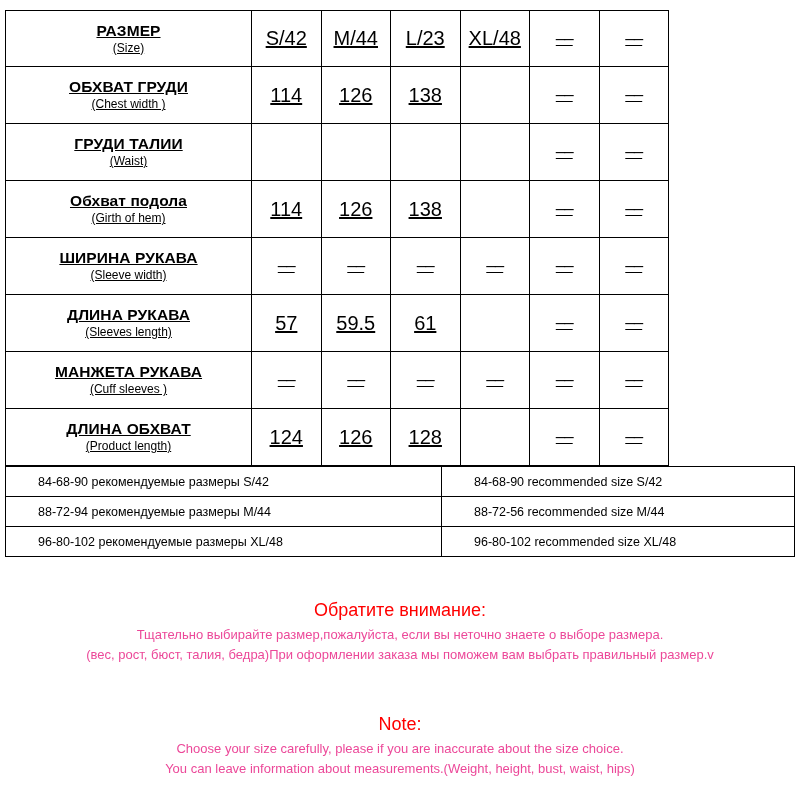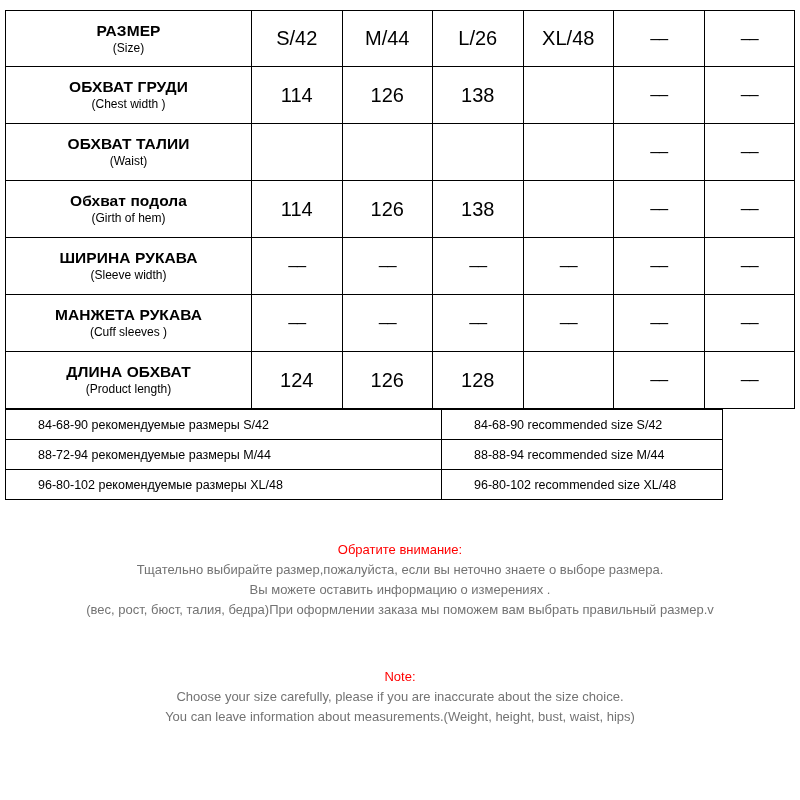--- a/index.html
+++ b/index.html
@@ -17,23 +17,24 @@
   .page {
     width: 800px;
     height: 800px;
     position: relative;
     box-sizing: border-box;
   }
 
   
   table.size-table {
     border-collapse: collapse;
-    width: 790px;
+    width: 664px;
     margin: 10px 0 0 5px;
     table-layout: fixed;
+    text-decoration: underline;
   }
   table.size-table td {
     border: 1px solid #000000;
     text-align: center;
     vertical-align: middle;
     padding: 0;
   }
   table.size-table tr { height: 57px; }
   table.size-table tr:first-child { height: 56px; }
 
@@ -56,21 +57,21 @@
     font-weight: normal;
   }
   td.valcell.dash {
     font-size: 17px;
     letter-spacing: -1px;
   }
 
   
   table.rec-table {
     border-collapse: collapse;
-    width: 718px;
+    width: 790px;
     margin: 0 0 6px 5px;
     table-layout: fixed;
   }
   table.rec-table td {
     border: 1px solid #000000;
     font-size: 12.5px;
     padding: 5px 8px 5px 32px;
     height: 19px;
     vertical-align: middle;
     white-space: nowrap;
@@ -79,66 +80,66 @@
   table.rec-table td.left-col { width: 395px; }
 
   
   .notes {
     margin-top: 14px;
     text-align: center;
     line-height: 1.55;
   }
   .note-heading {
     color: #ff0000;
-    font-size: 13px;
+    font-size: 18px;
     font-weight: normal;
     margin-top: 40px;
   }
   .note-line {
     font-size: 13px;
-    color: #737373;
+    color: #ec4899;
   }
   .note-gap { height: 6px; }
 </style>
 </head>
 <body>
 
 <div class="page">
 
   <table class="size-table">
     <tbody>
       <tr>
         <td class="rowhead">
           <div class="rh-ru">РАЗМЕР</div>
           <div class="rh-en">(Size)</div>
         </td>
         <td class="valcell">S/42</td>
         <td class="valcell">M/44</td>
-        <td class="valcell">L/26</td>
+        <td class="valcell">L/23</td>
         <td class="valcell">XL/48</td>
         <td class="valcell dash">––</td>
         <td class="valcell dash">––</td>
       </tr>
 
       <tr>
         <td class="rowhead">
           <div class="rh-ru">ОБХВАТ ГРУДИ</div>
           <div class="rh-en">(Chest width )</div>
         </td>
         <td class="valcell">114</td>
         <td class="valcell">126</td>
         <td class="valcell">138</td>
         <td class="valcell"></td>
         <td class="valcell dash">––</td>
         <td class="valcell dash">––</td>
       </tr>
 
       <tr>
         <td class="rowhead">
-          <div class="rh-ru">ОБХВАТ ТАЛИИ</div>
+          <div class="rh-ru">ГРУДИ ТАЛИИ</div>
           <div class="rh-en">(Waist)</div>
         </td>
         <td class="valcell"></td>
         <td class="valcell"></td>
         <td class="valcell"></td>
         <td class="valcell"></td>
         <td class="valcell dash">––</td>
         <td class="valcell dash">––</td>
       </tr>
 
@@ -162,20 +163,32 @@
           <div class="rh-en">(Sleeve width)</div>
         </td>
         <td class="valcell dash">––</td>
         <td class="valcell dash">––</td>
         <td class="valcell dash">––</td>
         <td class="valcell dash">––</td>
         <td class="valcell dash">––</td>
         <td class="valcell dash">––</td>
       </tr>
 
+      <tr>
+        <td class="rowhead">
+          <div class="rh-ru">ДЛИНА РУКАВА</div>
+          <div class="rh-en">(Sleeves length)</div>
+        </td>
+        <td class="valcell">57</td>
+        <td class="valcell">59.5</td>
+        <td class="valcell">61</td>
+        <td class="valcell"></td>
+        <td class="valcell dash">––</td>
+        <td class="valcell dash">––</td>
+      </tr>
 
       <tr>
         <td class="rowhead">
           <div class="rh-ru">МАНЖЕТА РУКАВА</div>
           <div class="rh-en">(Cuff sleeves )</div>
         </td>
         <td class="valcell dash">––</td>
         <td class="valcell dash">––</td>
         <td class="valcell dash">––</td>
         <td class="valcell dash">––</td>
@@ -199,33 +212,32 @@
   </table>
 
   <table class="rec-table">
     <tbody>
       <tr>
         <td class="left-col">84-68-90 рекомендуемые размеры S/42</td>
         <td>84-68-90 recommended size S/42</td>
       </tr>
       <tr>
         <td class="left-col">88-72-94 рекомендуемые размеры M/44</td>
-        <td>88-88-94 recommended size M/44</td>
+        <td>88-72-56 recommended size M/44</td>
       </tr>
       <tr>
         <td class="left-col">96-80-102 рекомендуемые размеры XL/48</td>
         <td>96-80-102 recommended size XL/48</td>
       </tr>
     </tbody>
   </table>
 
   <div class="notes">
     <div class="note-heading">Обратите внимание:</div>
     <div class="note-line">Тщательно выбирайте размер,пожалуйста, если вы неточно знаете о выборе размера.</div>
-    <div class="note-line">Вы можете оставить информацию о измерениях .</div>
     <div class="note-line">(вес, рост, бюст, талия, бедра)При оформлении заказа мы поможем вам выбрать правильный размер.v</div>
     <div class="note-gap"></div>
     <div class="note-heading">Note:</div>
     <div class="note-line">Choose your size carefully, please if you are inaccurate about the size choice.</div>
     <div class="note-line">You can leave information about measurements.(Weight, height, bust, waist, hips)</div>
 
   </div>
 
 </div>
 

